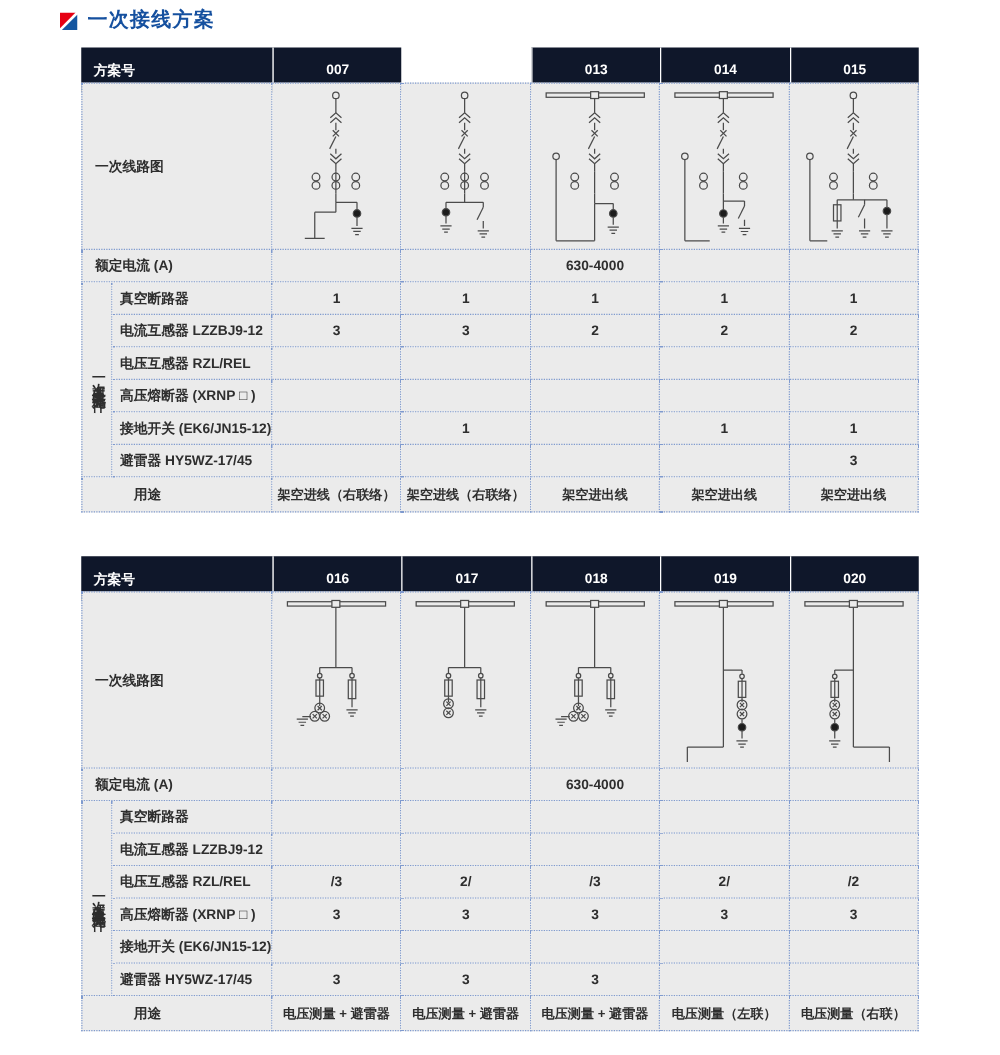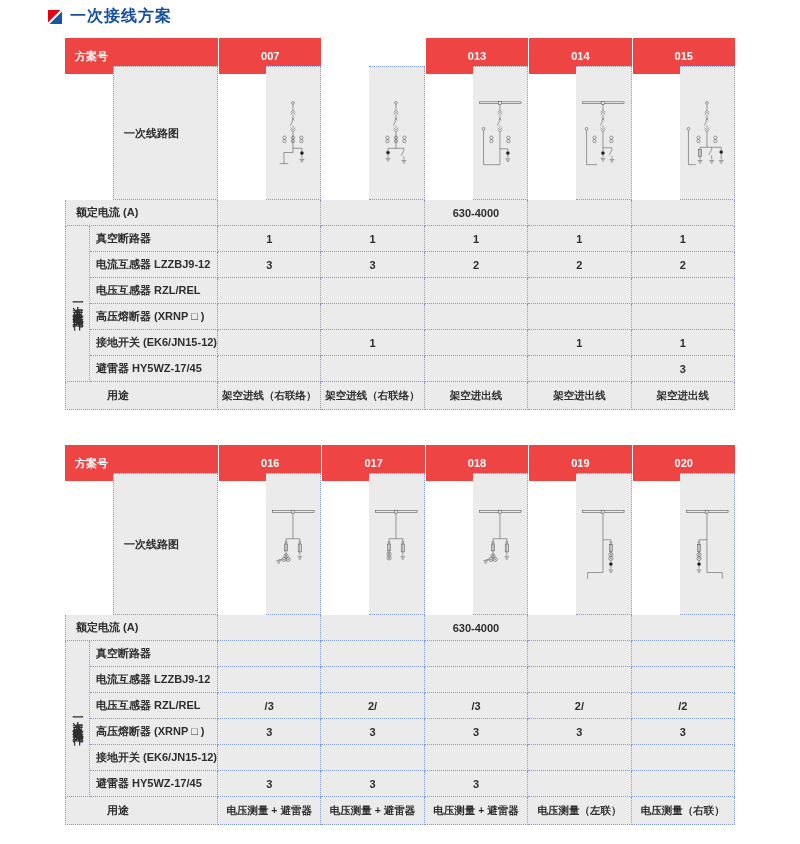--- a/index.html
+++ b/index.html
@@ -9,22 +9,22 @@
   .title-text{font-size:16px;font-weight:bold;color:#15509f;letter-spacing:1px;}
   .scheme-table{position:absolute;left:65px;width:670px;display:grid;
         grid-template-columns:25px 128px repeat(5,1fr);}
   #table-0{top:38px;}
   #table-1{top:445px;}
   .cell{box-sizing:border-box;font-size:11px;color:#2e2e2e;background:#ebebeb;
         border-right:1px dotted #7f9ace;border-bottom:1px dotted #7f9ace;
         display:flex;align-items:center;justify-content:center;
         font-weight:600;white-space:nowrap;overflow:hidden;}
   .bl{border-left:1px dotted #7f9ace;}
-  .bt{border-top:1px dotted #7f9ace;margin-left:48px;}
-  .h-label,.h-col{background:#ef4444;color:#ffffff;border:none;font-size:11px;height:36px;}
+  .bt{border-top:1px dotted #7f9ace;}
+  .h-label,.h-col{background:#0f172a;color:#ffffff;border:none;font-size:11px;height:36px;}
   .h-label{justify-content:flex-start;padding-left:10px;}
   .h-col{border-left:1px solid #ffffff;}
   .d-label,.r-label{justify-content:flex-start;padding-left:10px;}
   .c-label{justify-content:flex-start;padding-left:6px;}
   .u-label{justify-content:flex-start;padding-left:41px;}
   .u-cell{font-size:10.5px;}
   .g-cell span{writing-mode:vertical-rl;text-orientation:upright;letter-spacing:2px;
         font-size:11px;font-weight:600;color:#2e2e2e;}
   svg.diagram{display:block;}
   svg.diagram line,svg.diagram path,svg.diagram circle,svg.diagram rect{

